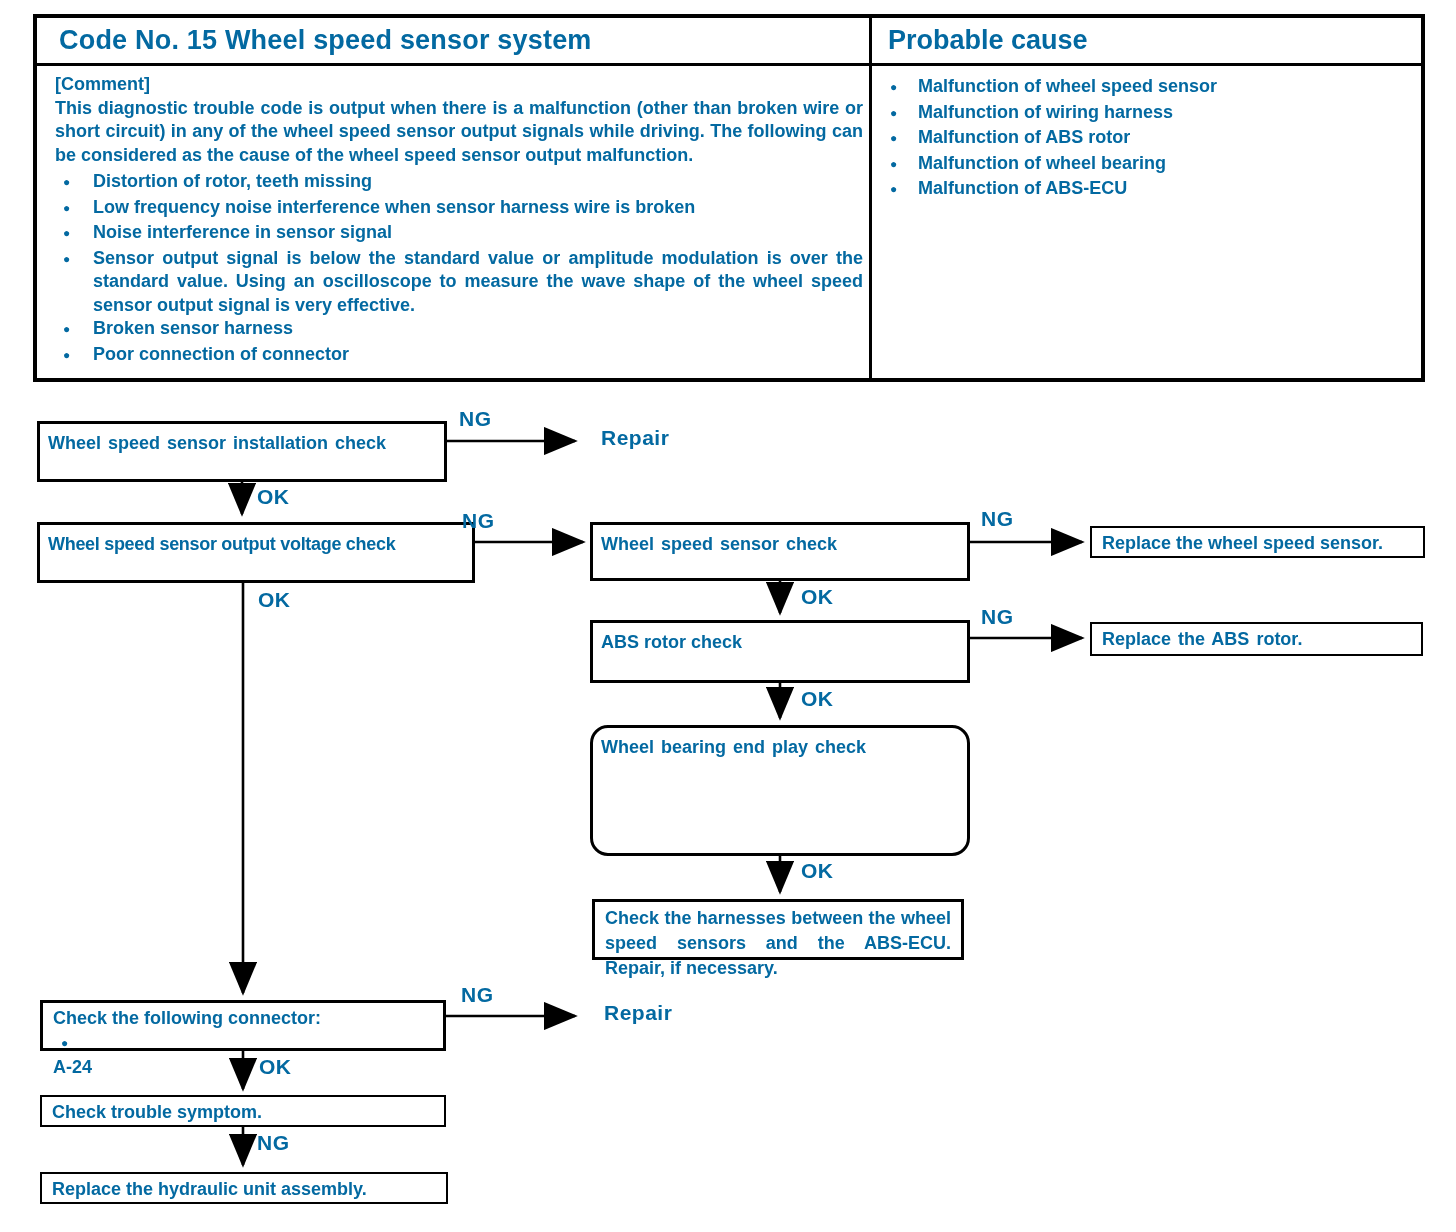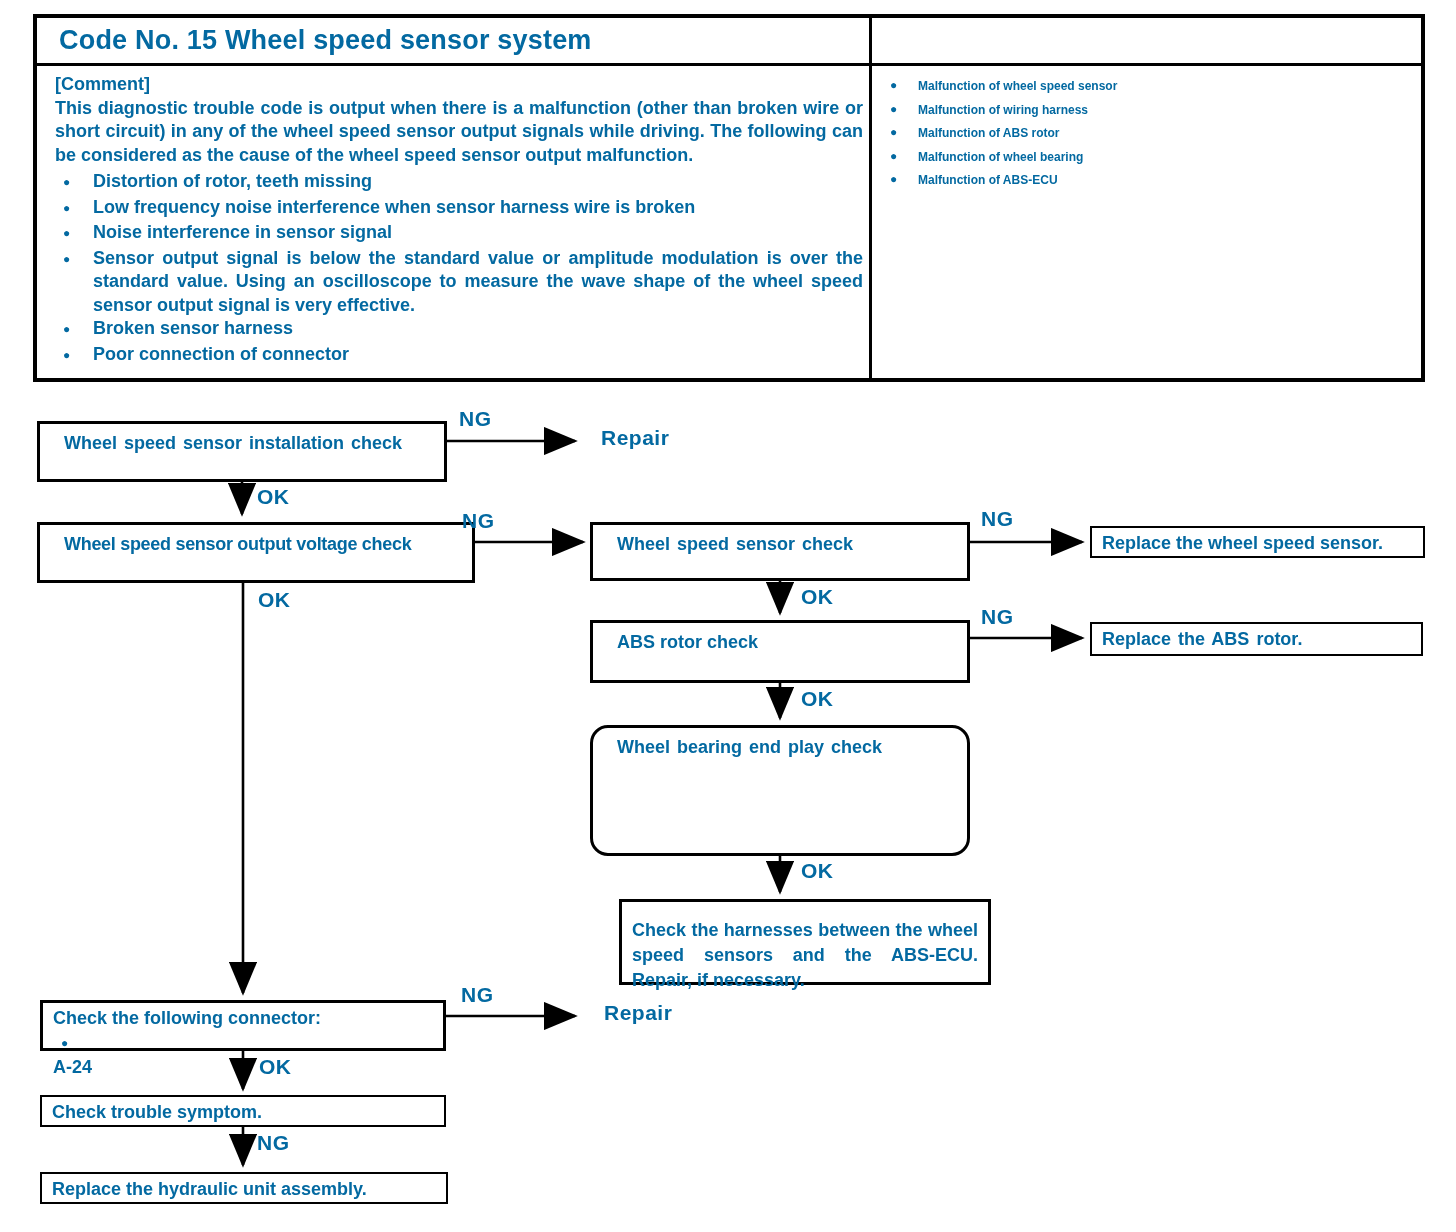--- a/index.html
+++ b/index.html
@@ -29,51 +29,52 @@
     width: 835px; border-right: 3px solid #000;
     display: flex; align-items: center;
     padding-left: 22px; font-size: 27px; letter-spacing: 0.2px;
   }
   .hdr-right { flex: 1; display: flex; align-items: center; padding-left: 16px; font-size: 27px; }
   .body-row { display: flex; flex: 1; }
   .body-left {
     width: 835px; border-right: 3px solid #000;
     padding: 7px 6px 0 18px; font-size: 18px; line-height: 23.5px;
   }
-  .body-right { flex: 1; padding: 9px 10px 0 16px; font-size: 12px; line-height: 23.5px; }
+  .body-right { flex: 1; padding: 9px 10px 0 16px; font-size: 18px; line-height: 23.5px; }
   .comment-par { margin: 0; text-align: justify; }
   .blist { margin-top: 3px; }
   .brow { display: flex; }
   .brow .bm { flex: none; width: 30px; margin-left: 8px; }
   .brow .bm::before { content: "●"; font-size: 12px; position: relative; top: -1px; }
   .body-right .brow .bm { width: 28px; margin-left: 2px; }
   .body-right .brow { margin-bottom: 0px; }
 
   
   .fbox {
     position: absolute; border: 3px solid #000; background: #fff;
-    font-size: 18px; padding: 8px 24px; line-height: 23px;
+    font-size: 18px; padding: 8px 8px; line-height: 23px;
   }
   .fbox.thin { border-width: 2px; padding: 4px 8px 0 10px; }
   .flabel { position: absolute; font-size: 21px; letter-spacing: 0.5px; }
   .justify { text-align: justify; }
   .conn-bullet { display: flex; margin-top: 1px; flex-direction: column; }
   .conn-bullet .bm { flex: none; width: 30px; margin-left: 8px; }
   .conn-bullet .bm::before { content: "●"; font-size: 12px; position: relative; top: -1px; }
   svg.arrows { position: absolute; left: 0; top: 0; pointer-events: none; }
   svg.arrows line { stroke: #000; stroke-width: 2.6; }
 </style>
 </head>
 <body>
 
 <div class="page">
 
   <div class="dtc-table">
     <div class="hdr-row">
       <div class="hdr-left">Code No. 15 Wheel speed sensor system</div>
+      <div class="hdr-right">Probable cause</div>
     </div>
     <div class="body-row">
       <div class="body-left">
         <div>[Comment]</div>
         <p class="comment-par">This diagnostic trouble code is output when there is a malfunction (other than broken wire or short circuit) in any of the wheel speed sensor output signals while driving. The following can be considered as the cause of the wheel speed sensor output malfunction.</p>
         <div class="blist">
           <div class="brow">
               <span class="bm"></span>
               <span>Distortion of rotor, teeth missing</span>
             </div>
@@ -147,21 +148,21 @@
   <div class="fbox" style="left:37px; top:421px; width:410px; height:61px; word-spacing:2px;">Wheel speed sensor installation check</div>
 
   <div class="fbox" style="left:37px; top:522px; width:438px; height:61px; letter-spacing:-0.3px;">Wheel speed sensor output voltage check</div>
 
   <div class="fbox" style="left:590px; top:522px; width:380px; height:59px; word-spacing:2px;">Wheel speed sensor check</div>
 
   <div class="fbox" style="left:590px; top:620px; width:380px; height:63px;">ABS rotor check</div>
 
   <div class="fbox" style="left:590px; top:725px; width:380px; height:131px; word-spacing:2px;border-radius:18px;">Wheel bearing end play check</div>
 
-  <div class="fbox justify" style="left:619px; top:899px; width:372px; height:86px; padding:16px 10px; line-height:25px;">Check the harnesses between the wheel speed sensors and the ABS-ECU. Repair, if necessary.</div>
+  <div class="fbox justify" style="left:592px; top:899px; width:372px; height:61px; padding:4px 10px; line-height:25px;">Check the harnesses between the wheel speed sensors and the ABS-ECU. Repair, if necessary.</div>
 
   <div class="fbox" style="left:40px; top:1000px; width:406px; height:51px; padding:4px 10px;">
     <div>Check the following connector:</div>
     <div class="conn-bullet">
       <span class="bm"></span>
       <span>A-24</span>
     </div>
   </div>
 
   <div class="fbox thin" style="left:40px; top:1095px; width:406px; height:32px;">Check trouble symptom.</div>

